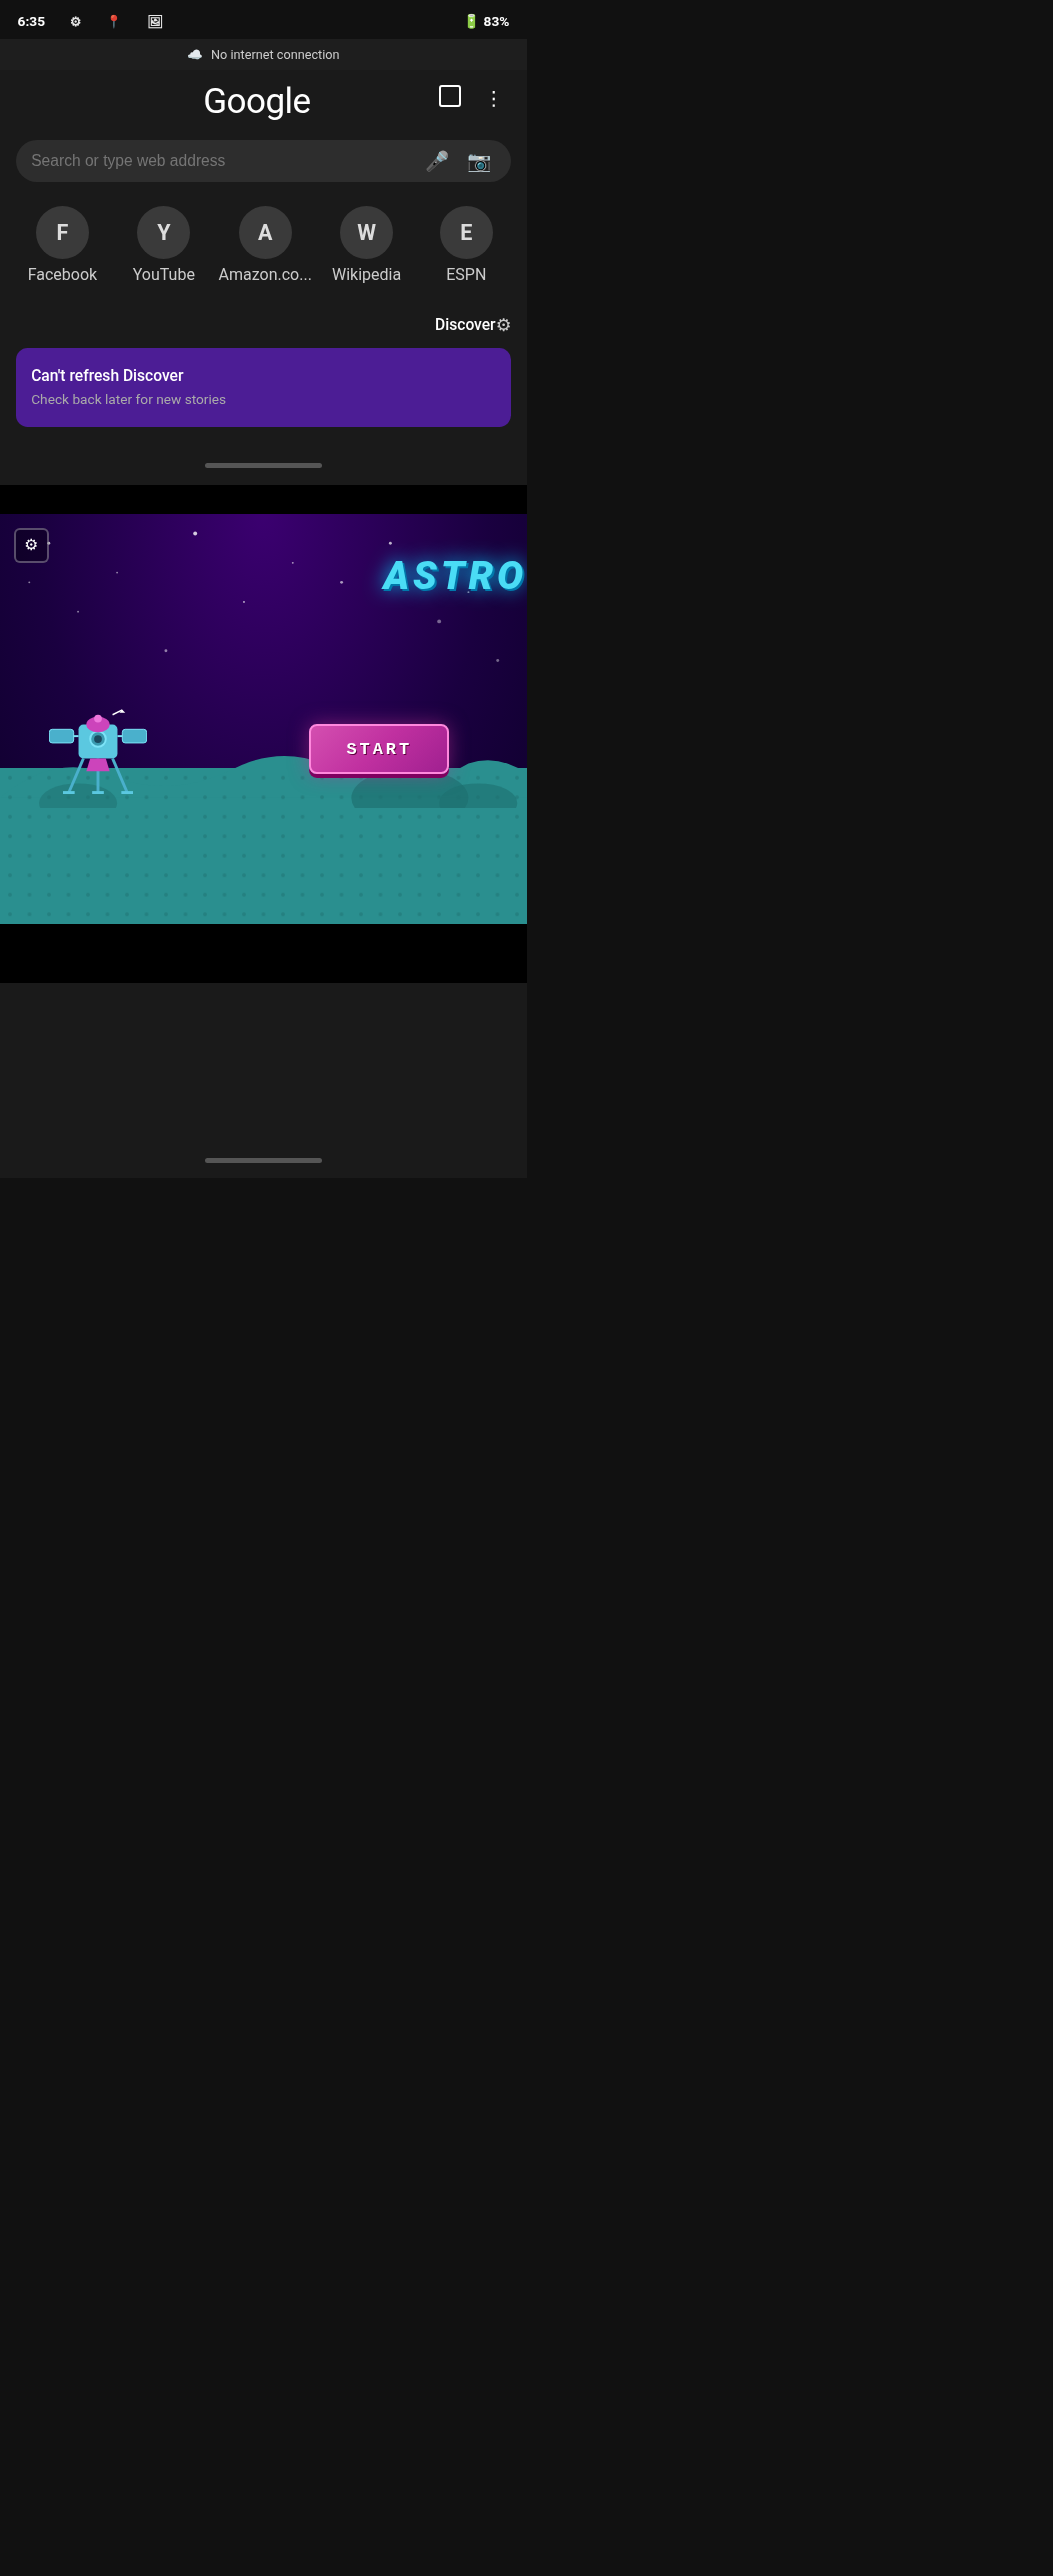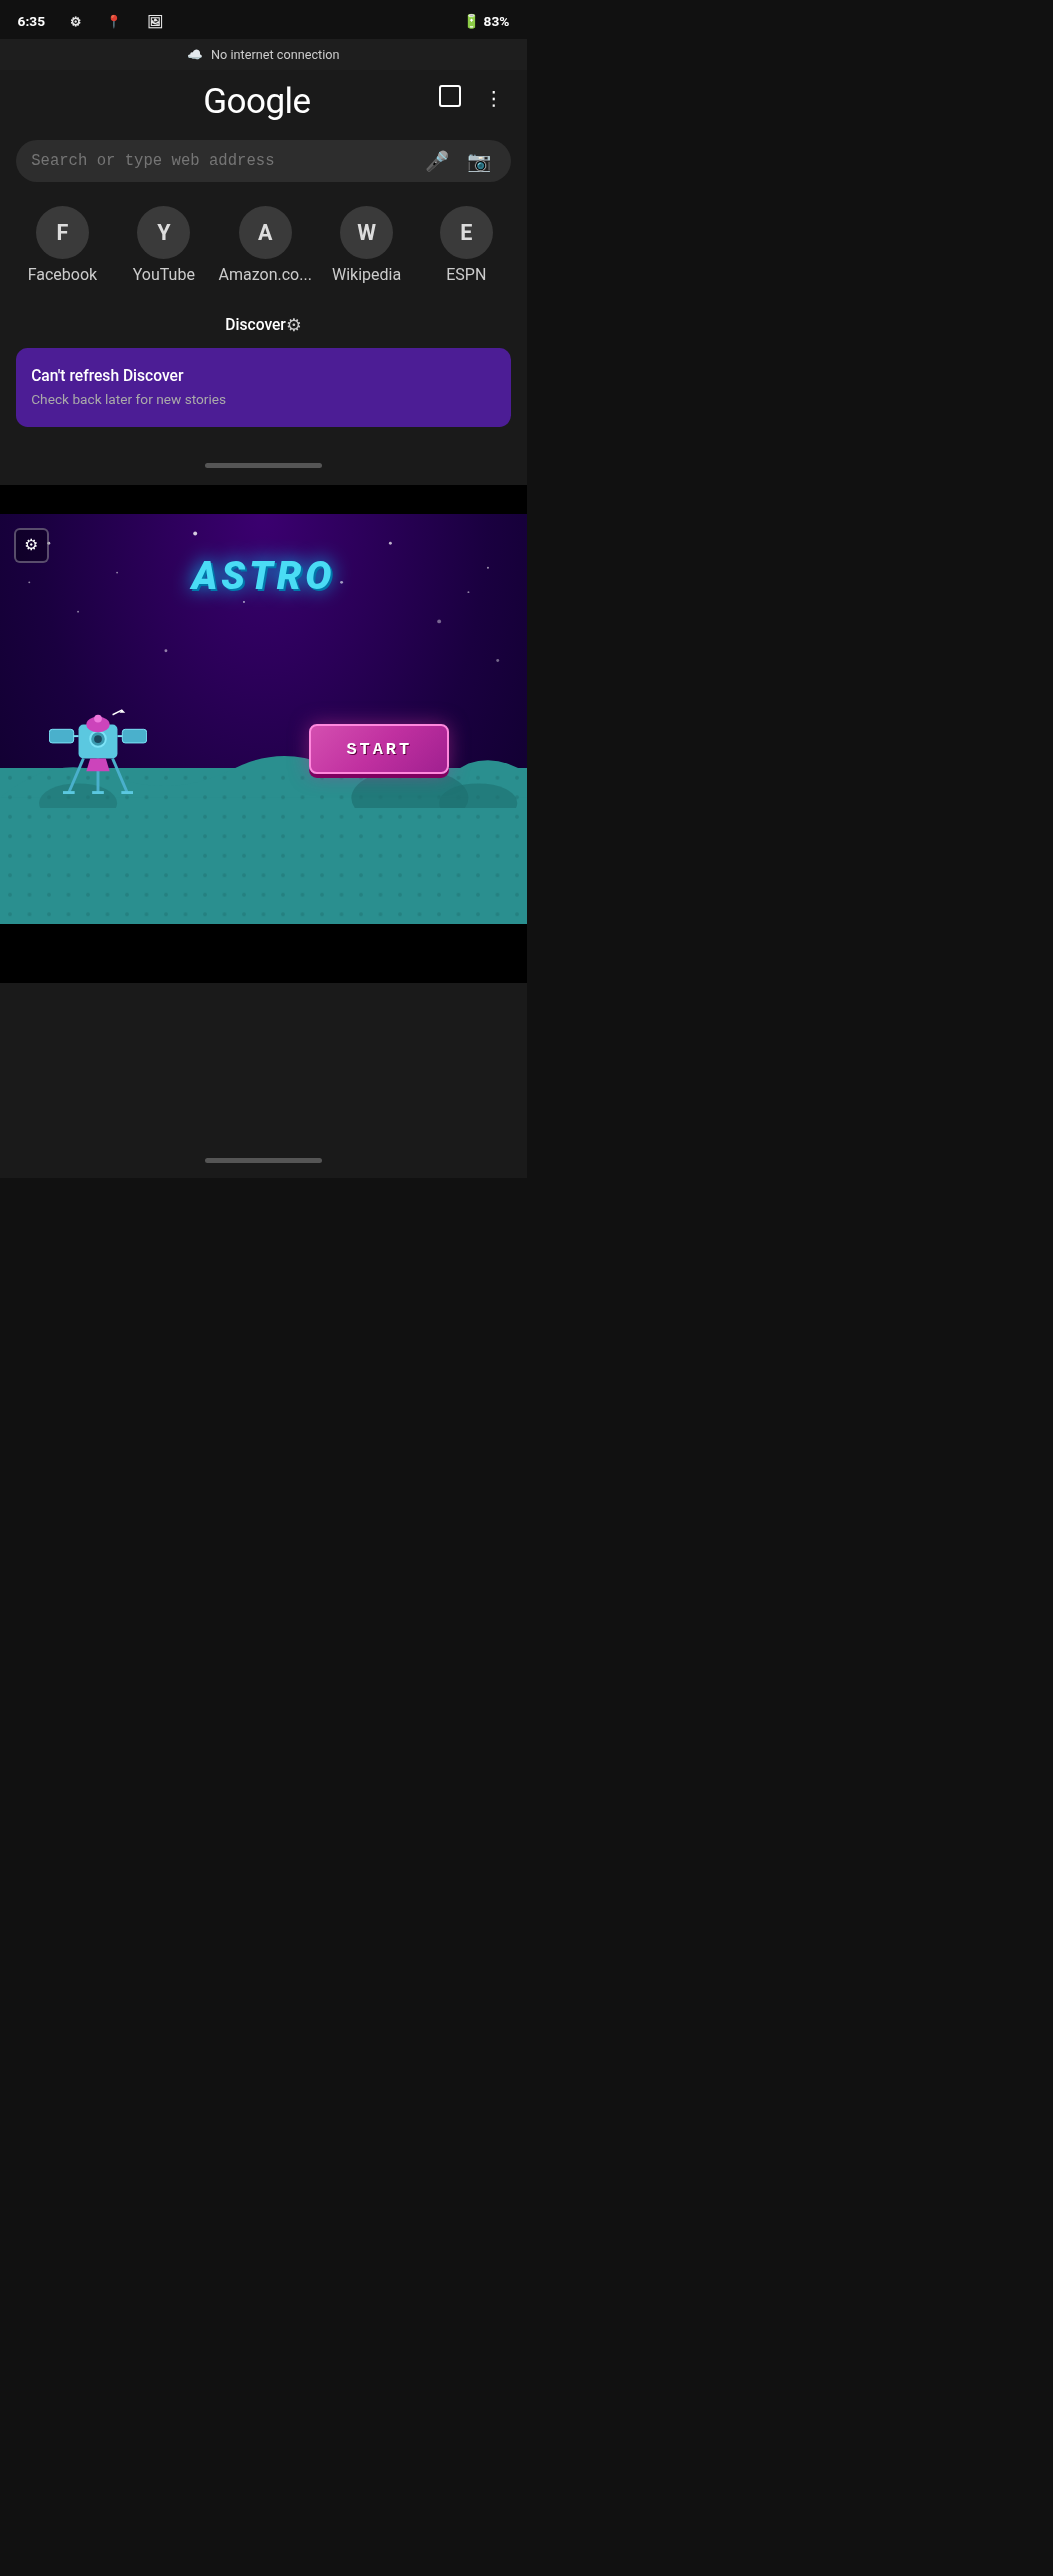--- a/index.html
+++ b/index.html
@@ -100,21 +100,20 @@
       padding: 9.8px 15.6px;
       gap: 9.8px;
     }
     .search-input {
       flex: 1;
       background: none;
       border: none;
       color: #999;
       font-size: 15.6px;
       outline: none;
-      font-family: Liberation Mono, monospace;
     }
     .search-icon-btn {
       background: none;
       border: none;
       color: #bbb;
       font-size: 19.5px;
       cursor: pointer;
       padding: 0 3.9px;
     }
 
@@ -156,21 +155,21 @@
       background: #3a3a3a;
     }
 
     
     .discover-section {
       background: #1a1a1a;
       padding: 15.6px 15.6px 11.7px 15.6px;
     }
     .discover-header {
       display: flex;
-      justify-content: center;
+      justify-content: flex-end;
       align-items: center;
       margin-bottom: 11.7px;
     }
     .discover-title {
       font-size: 15.6px;
       font-weight: 500;
       color: #fff;
     }
     .discover-settings-btn {
       background: none;
@@ -249,21 +248,21 @@
       top: 0; left: 0; right: 0; bottom: 0;
       background: radial-gradient(ellipse at center top, #3b0070 0%, #1a0040 60%, #0d002a 100%);
     }
 
     
     .game-title-area {
       position: absolute;
       top: 39px;
       left: 0;
       right: 0;
-      text-align: center;
+      text-align: right;
     }
     .game-title-astro {
       font-size: 39px;
       font-weight: 900;
       color: #4adcf5;
       text-shadow: 2px 2px 0px #0077aa, 0 0 19.5px #00ccff;
       letter-spacing: 3.9px;
       font-style: italic;
     }
     .game-title-odyssey {

